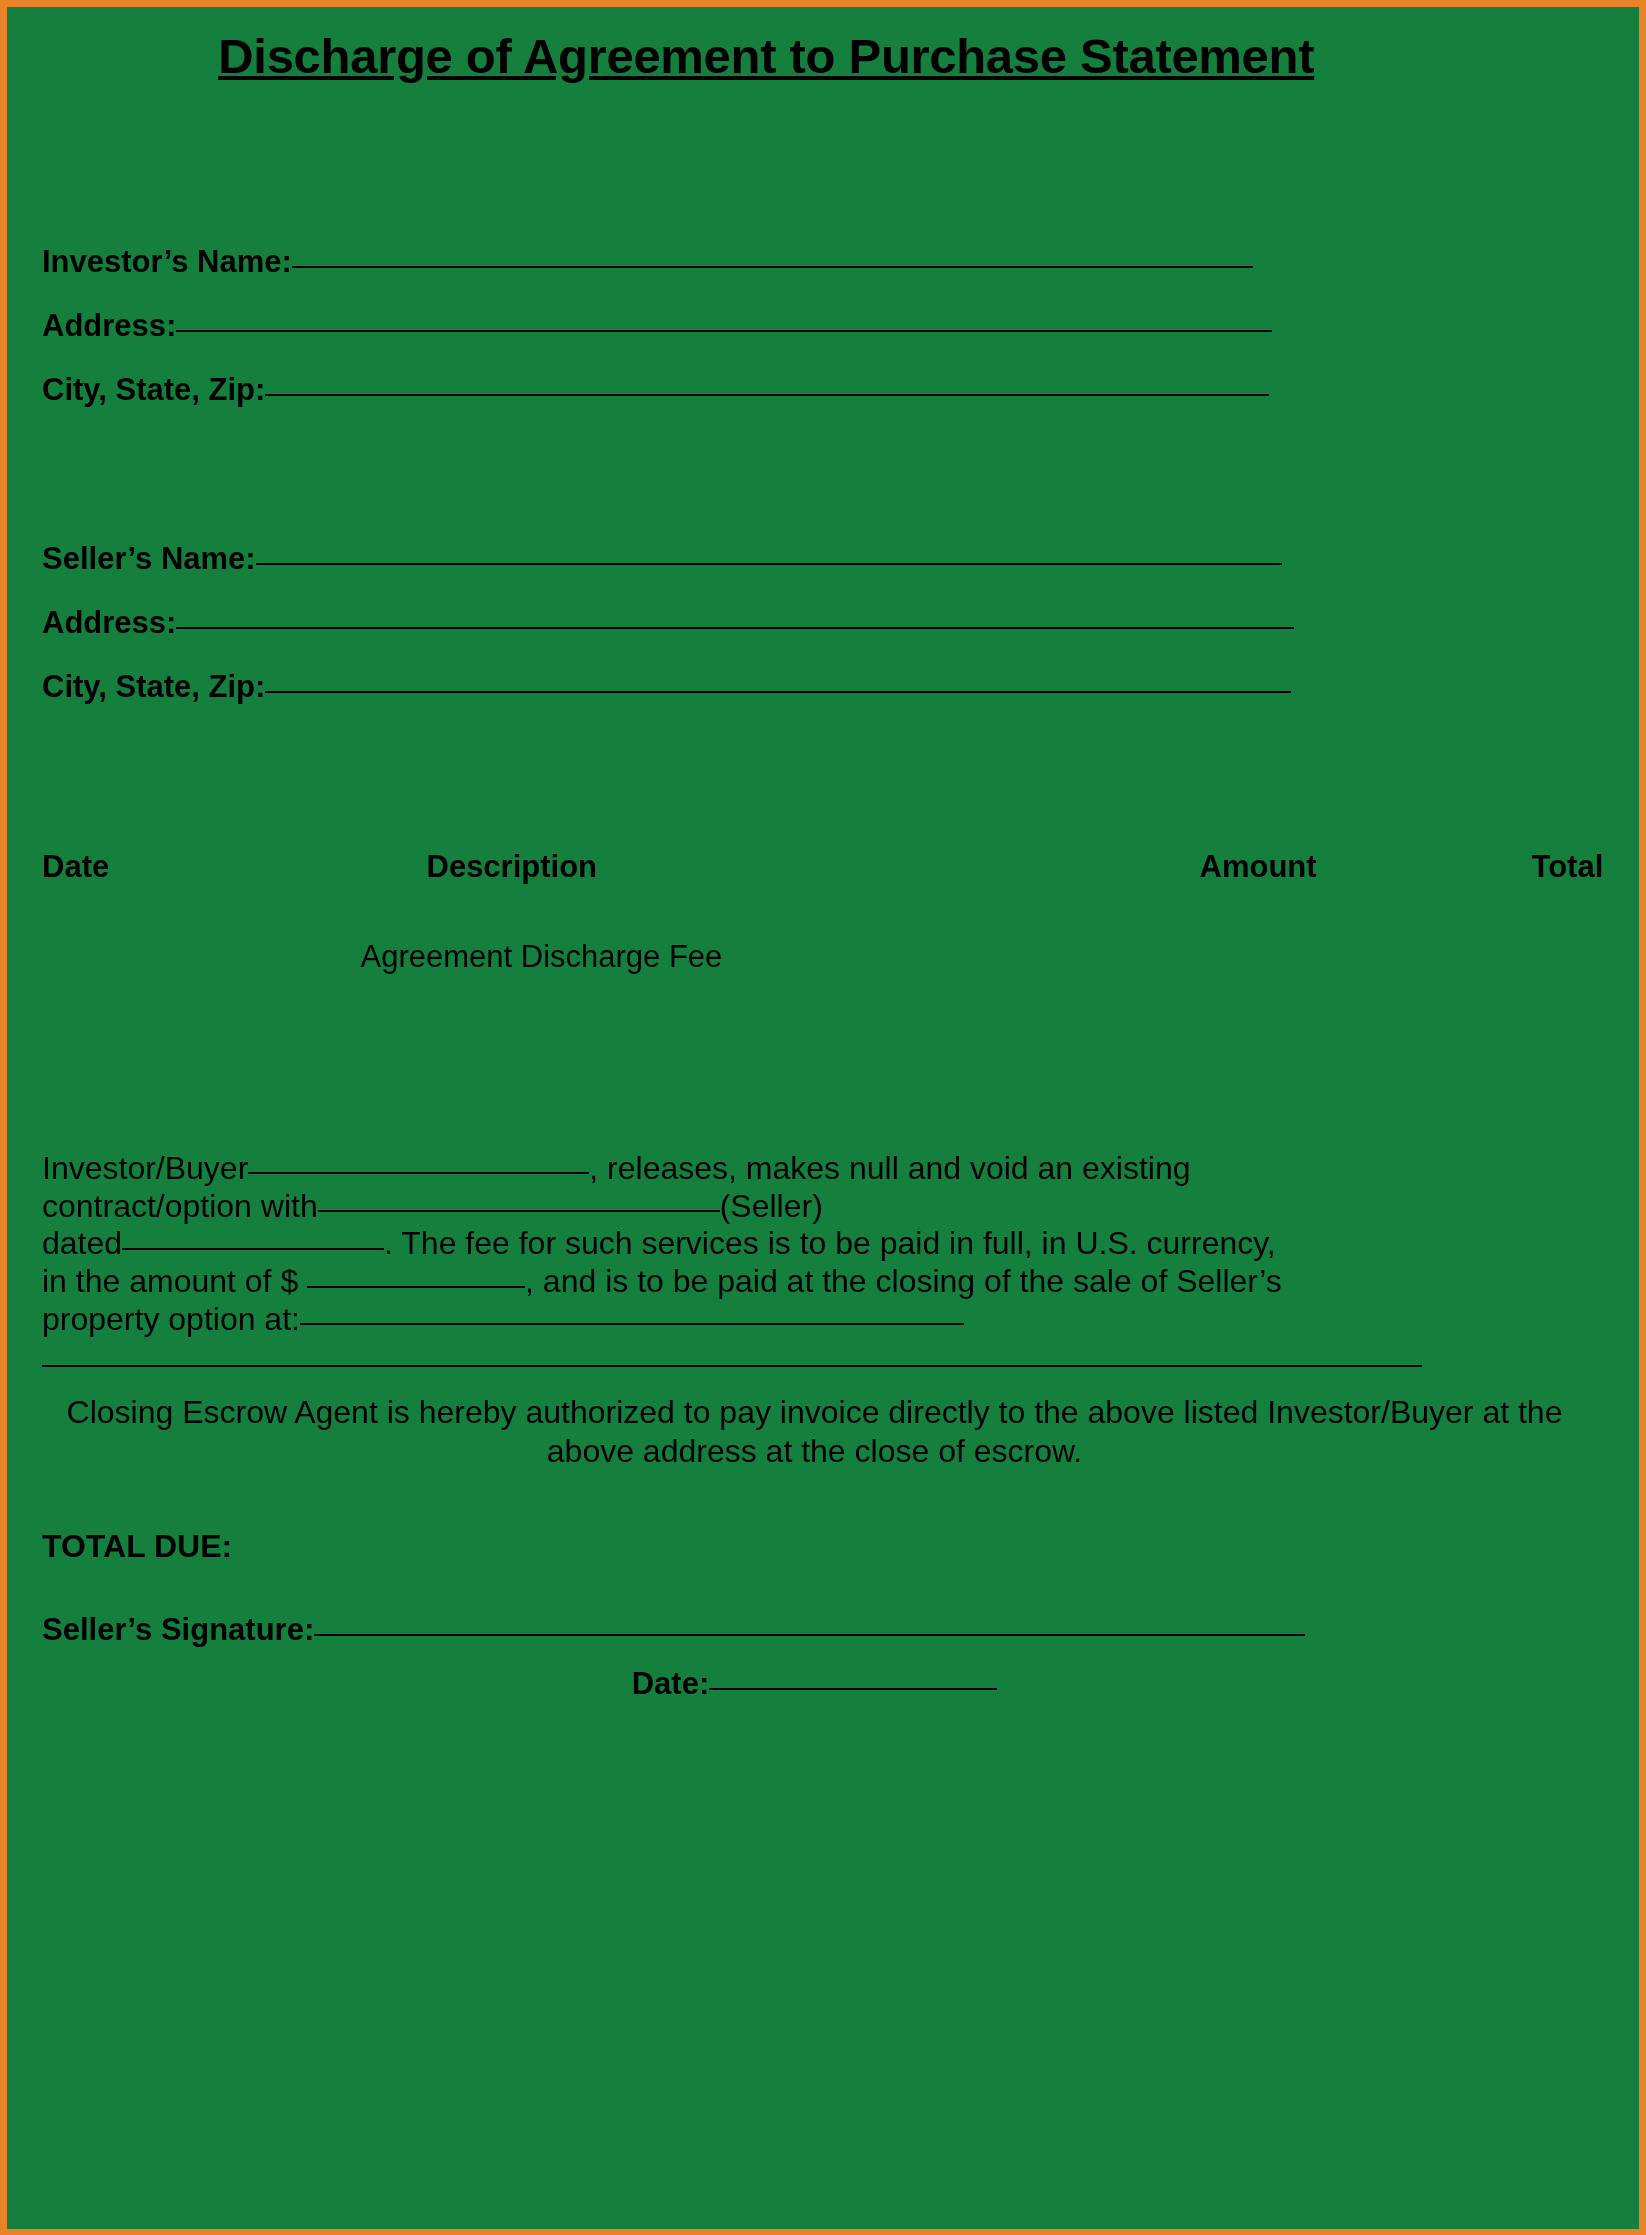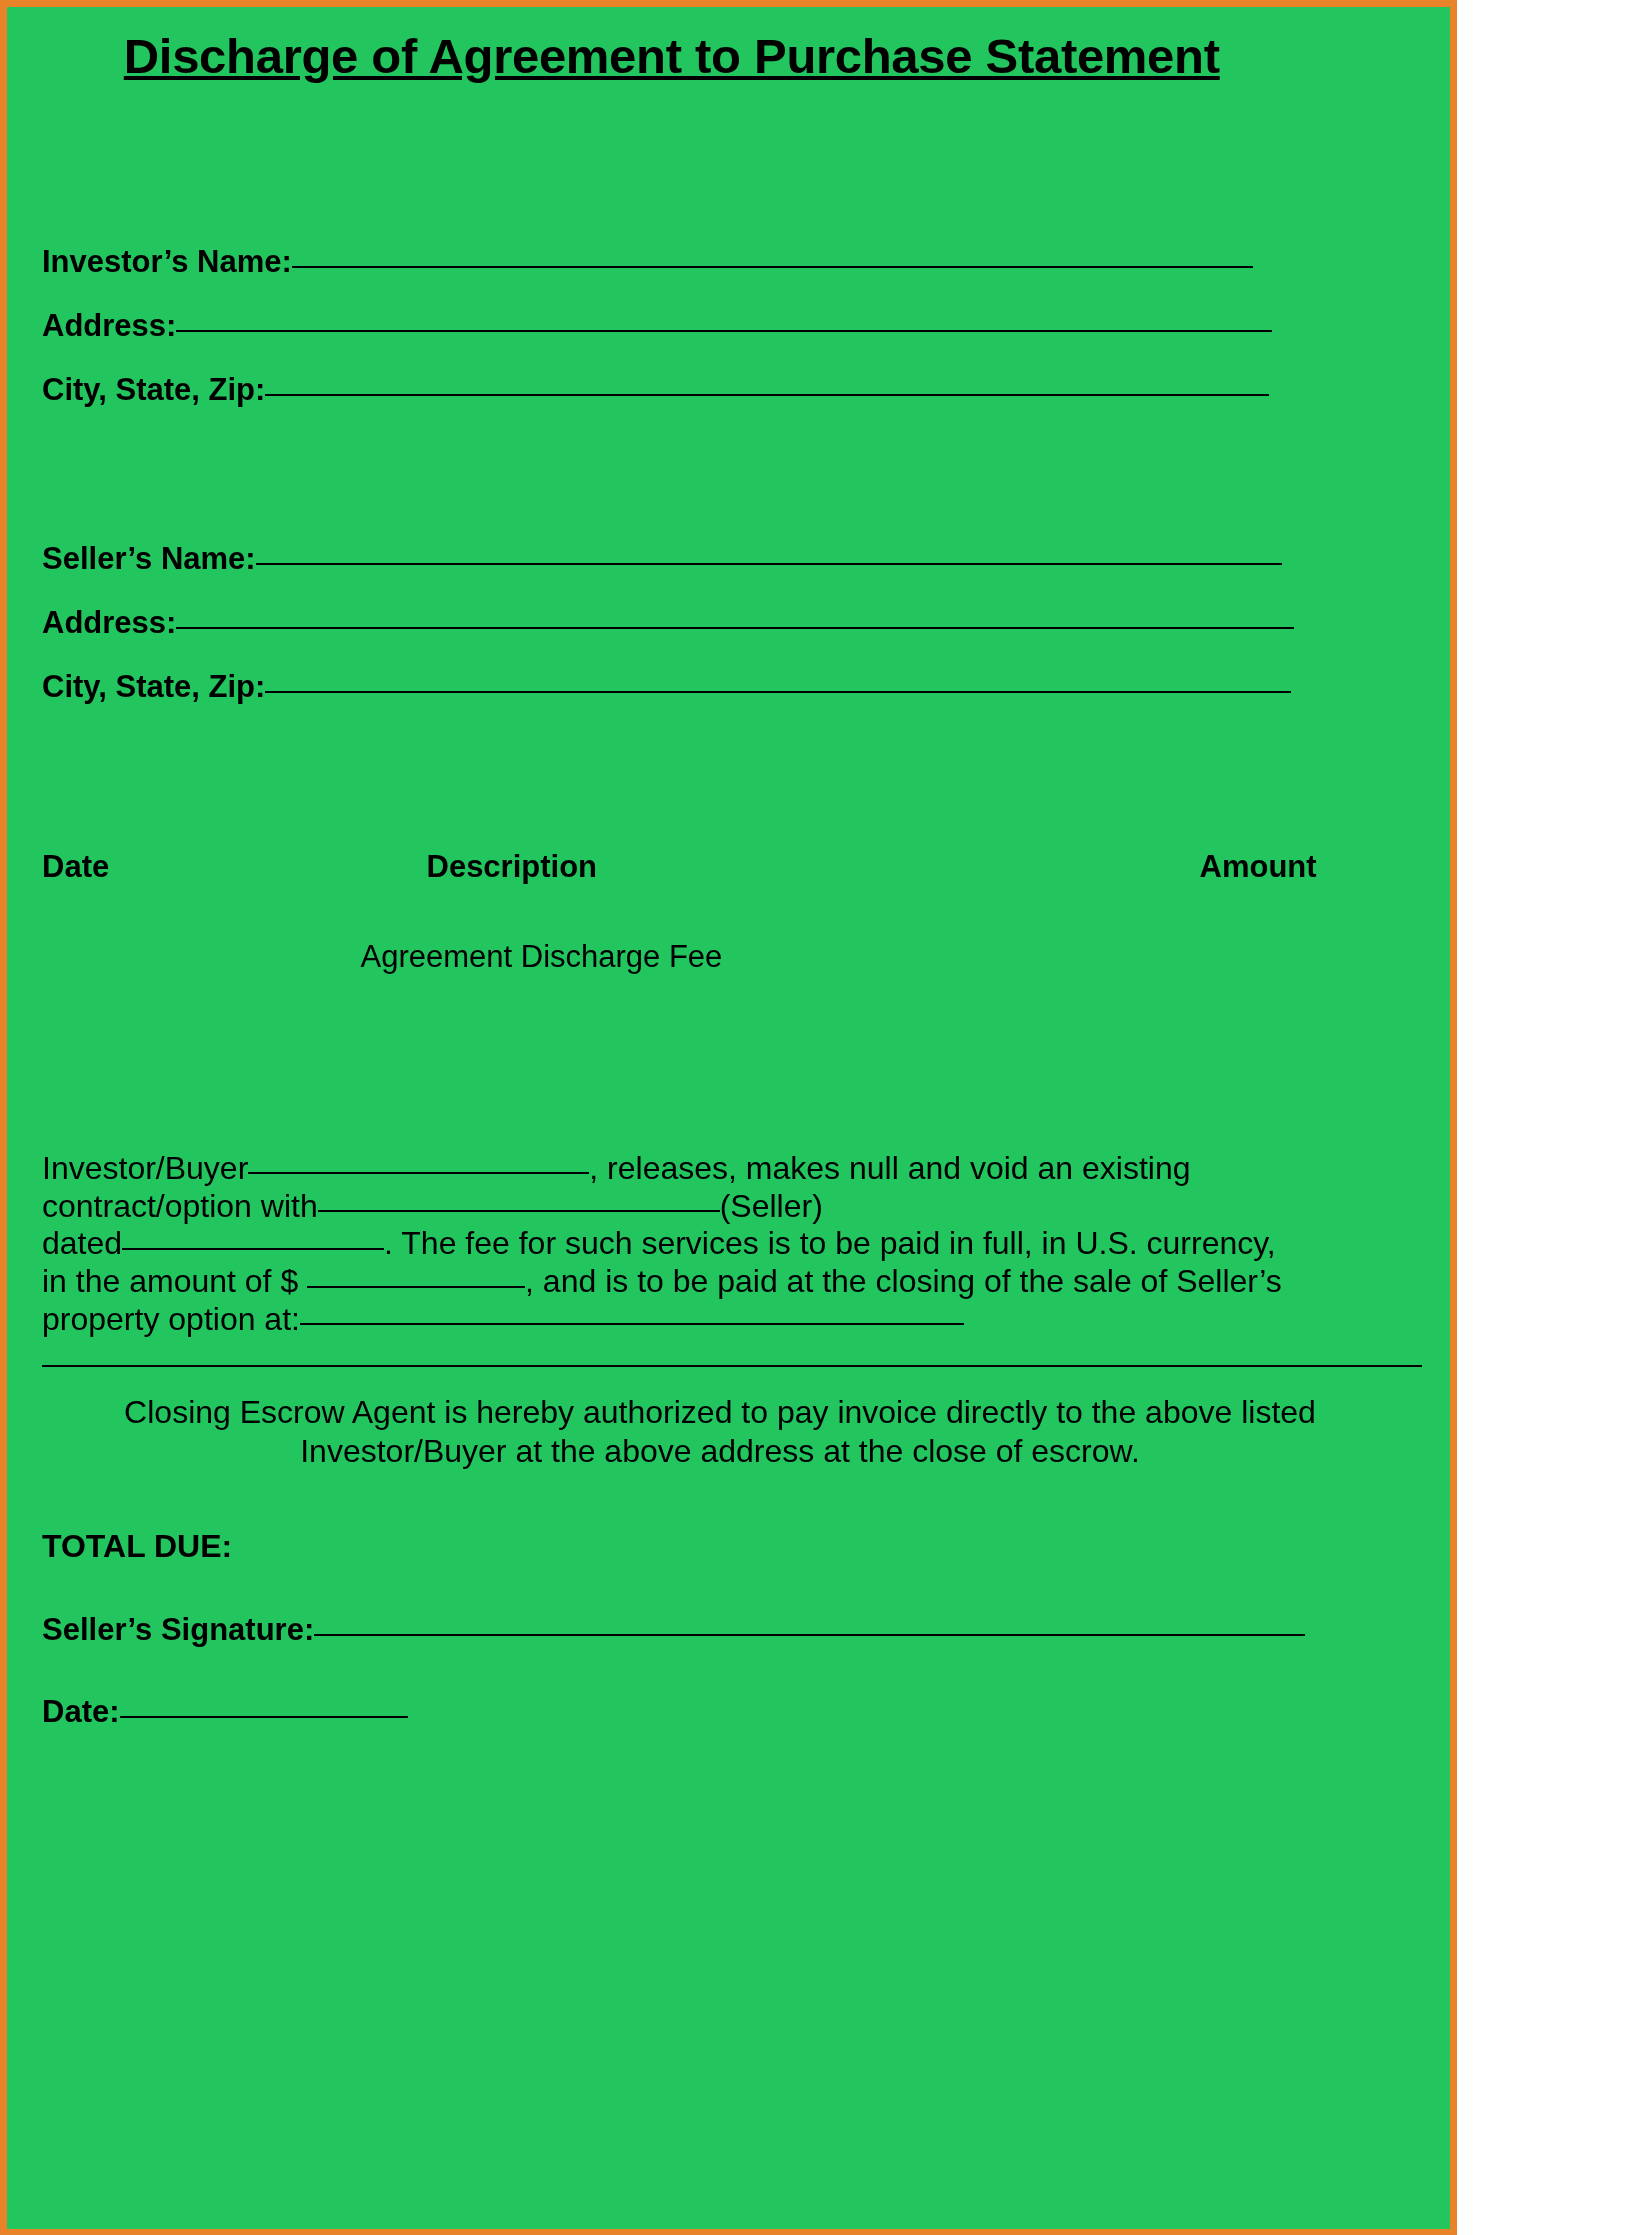--- a/index.html
+++ b/index.html
@@ -6,24 +6,24 @@
     margin: 0;
     padding: 0;
     background: #ffffff;
   }
   body {
     font-family: "Liberation Sans", sans-serif;
     color: #000000;
   }
   .page {
     position: relative;
-    width: 1457px;
+    width: 1646px;
     height: 2236px;
     box-sizing: border-box;
-    background: #22c55e;
+    background: #15803d;
     border: 7.9px solid #e8832a;
     overflow: hidden;
   }
   .inner {
     position: relative;
     width: 100%;
     height: 100%;
     box-sizing: border-box;
     padding: 12.2px 52px 0 17.5px;
   }
@@ -117,22 +117,23 @@
     font-size: 31px;
     font-weight: bold;
     padding-left: 17.5px;
     margin-top: 47px;
     white-space: nowrap;
   }
   .date-row {
     font-size: 31px;
     font-weight: bold;
     padding-left: 17.5px;
-    margin-top: 46px;
+    margin-top: 18px;
     white-space: nowrap;
+    text-align: center;
   }
 </style>
 </head>
 <body>
 
 <div class="page">
   <div class="inner">
 
     <div class="doc-title">Discharge of Agreement to Purchase Statement</div>
 

